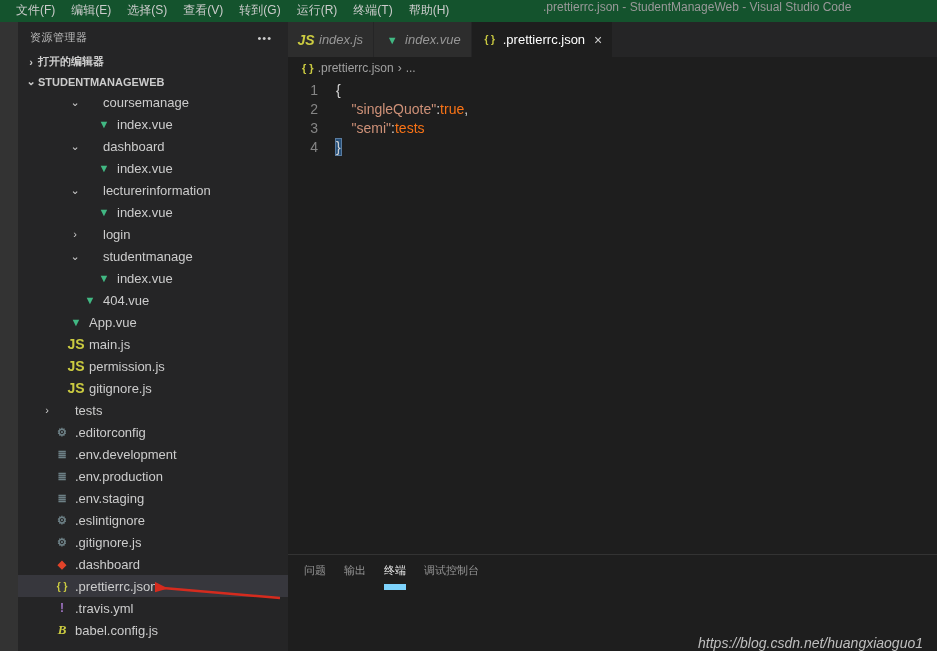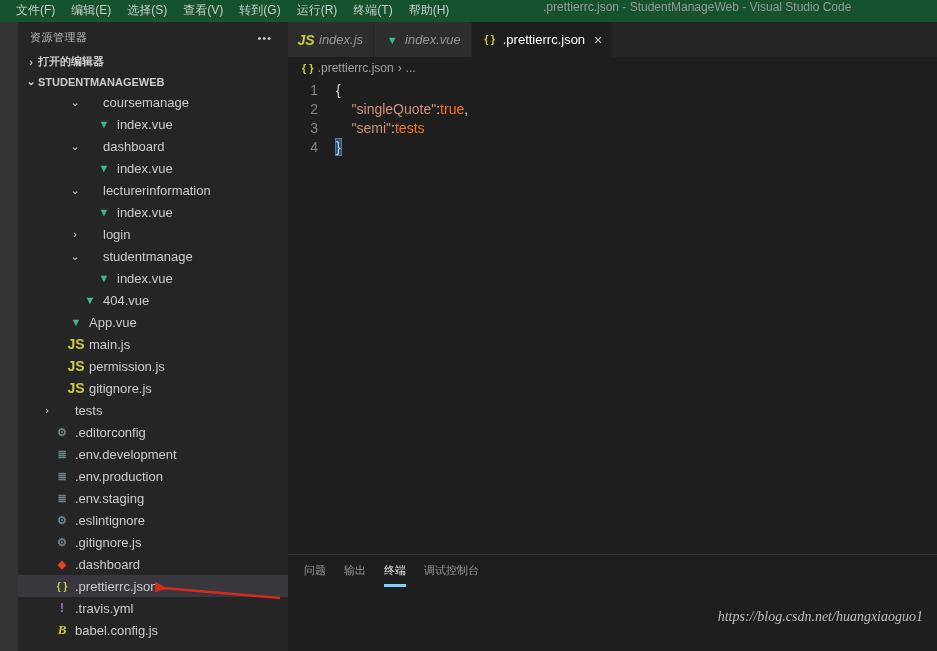--- a/index.html
+++ b/index.html
@@ -57,23 +57,23 @@
 .tok-brace { color: #d4d4d4; }
 .tok-key { color: #ce9178; }
 .tok-colon { color: #d4d4d4; }
 .tok-bool { color: #f97316; }
 .tok-punc { color: #d4d4d4; }
 .cursor-hl { background: #264f78; outline: 1px solid #5a7ca0; }
 
 .panel { height: 97px; background: #1e1e1e; border-top: 1px solid #333; }
 .panel-tabs { display: flex; gap: 18px; padding: 8px 16px 0 16px; font-size: 11px; color: #969696; }
 .panel-tab { padding-bottom: 6px; cursor: pointer; }
-.panel-tab.active { color: #e7e7e7; border-bottom: 3px solid #7dd3fc; }
-
-.watermark { position: absolute; right: 14px; bottom: 26px; color: #bfbfbf; font-size: 14px; font-style: italic; font-family: Liberation Serif, serif; }
+.panel-tab.active { color: #e7e7e7; border-bottom: 6px solid #7dd3fc; }
+
+.watermark { position: absolute; right: 14px; bottom: 0; color: #bfbfbf; font-size: 14px; font-style: italic; font-family: Liberation Sans, sans-serif; }
 </style>
 </head>
 <body>
 
 <div class="titlebar">
   <div class="menubar" id="menubar">
       <span class="menu-item">文件(F)</span>
       <span class="menu-item">编辑(E)</span>
       <span class="menu-item">选择(S)</span>
       <span class="menu-item">查看(V)</span>

